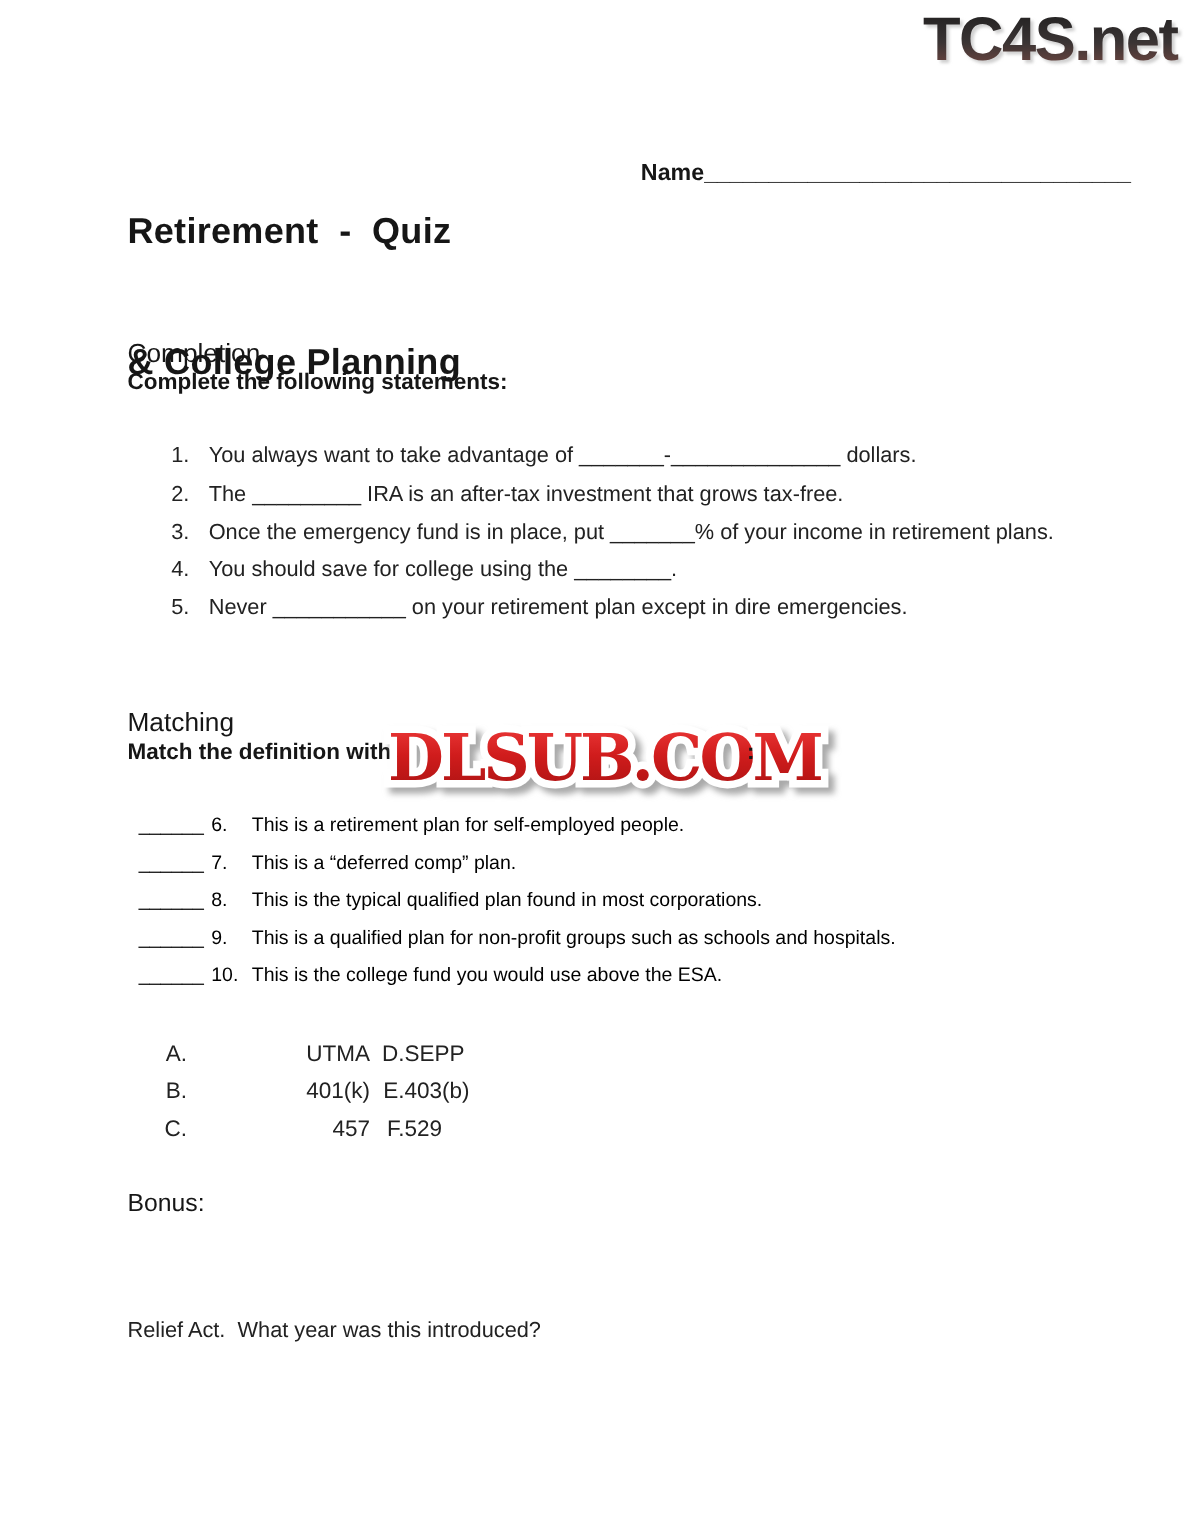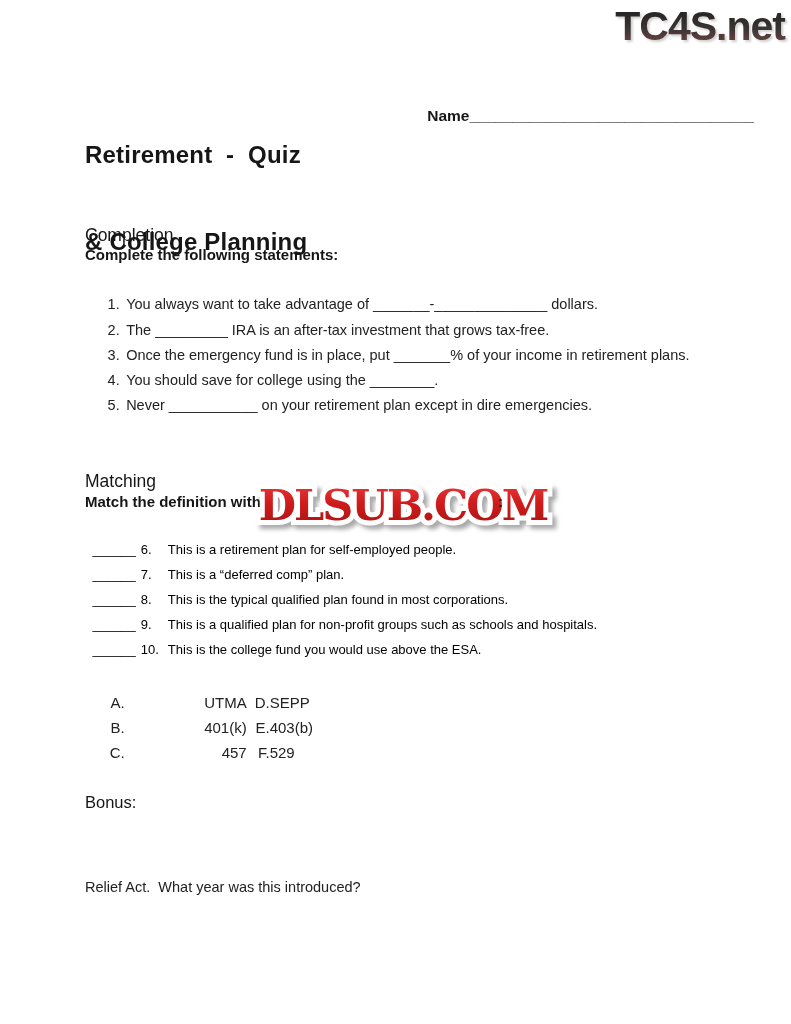--- a/index.html
+++ b/index.html
@@ -10,21 +10,21 @@
   .abs{position:absolute;}
   
   .title{left:85px;top:82px;font-size:24px;line-height:29px;font-weight:bold;
          color:#161616;white-space:pre;letter-spacing:0.2px;}
   
   .namefield{left:410px;top:89px;font-size:15.5px;font-weight:bold;white-space:pre;color:#161616;}
   
   .h1{font-size:17.5px;font-weight:normal;color:#161616;left:85px;}
   .sub{font-size:15px;font-weight:bold;color:#161616;left:85px;white-space:pre;}
   
-  .citem{position:absolute;left:85px;font-size:14.5px;white-space:pre;color:#222;text-align:center;}
+  .citem{position:absolute;left:98px;font-size:14.5px;white-space:pre;color:#222;}
   .inum{display:inline-block;width:25px;}
   
   .mitem{position:absolute;left:78px;font-size:13px;white-space:pre;color:#000000;}
   .mnum{display:inline-block;width:27px;margin-left:5px;}
   
   .optrow{position:absolute;left:85px;font-size:15px;white-space:pre;color:#222;text-align:right;}
   .oletter{display:inline-block;width:23px;}
   .otext{display:inline-block;width:122px;}
   
   .bonus-p{left:85px;top:832px;font-size:14.5px;line-height:22px;white-space:pre;color:#222;}

